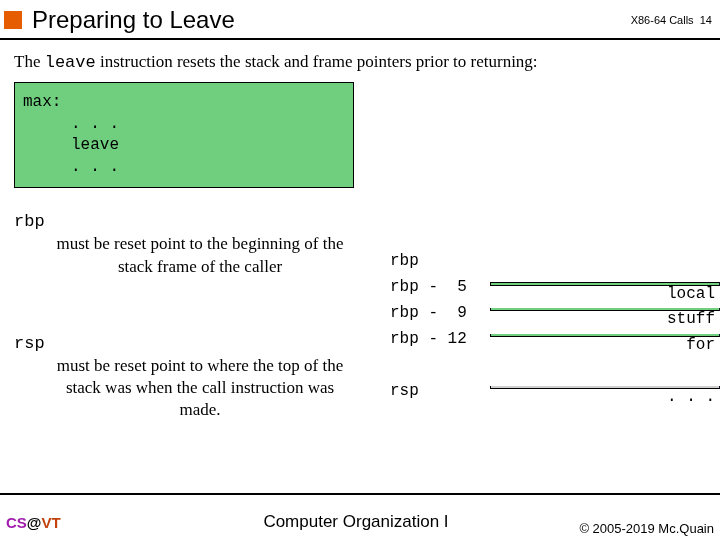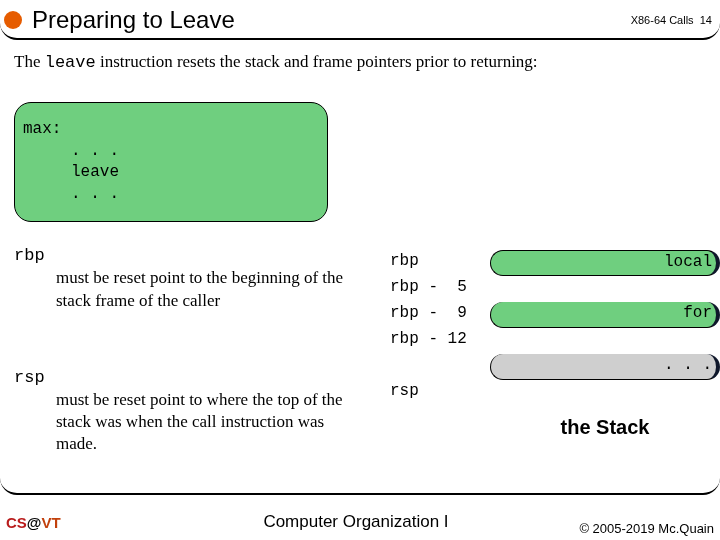--- a/index.html
+++ b/index.html
@@ -1,15 +1,15 @@
 <!DOCTYPE html>
 <html><head>
 <meta charset="utf-8">
 <style>
-  * { box-sizing: border-box; margin: 0; padding: 0; border-radius: 17px; }
+  * { box-sizing: border-box; margin: 0; padding: 0; }
   body {
     width: 720px;
     height: 540px;
     font-family: Georgia, 'Times New Roman', serif;
     background: #fff;
     position: relative;
     overflow: hidden;
   }
   .header {
     display: flex;
@@ -35,42 +35,42 @@
     font-family: Arial, sans-serif;
   }
   .body {
     padding: 12px 14px 0 14px;
     border-bottom: 2px solid #000;
     height: 455px;
     position: relative;
   }
   .intro {
     font-size: 17px;
-    margin-bottom: 30px;
+    margin-bottom: 10px;
   }
   .intro .mono { font-family: 'Courier New', monospace; }
   .codebox {
     border: 1px solid #000;
     background: #6fcf7f;
     font-family: 'Courier New', monospace;
     font-size: 16px;
-    padding: 16px 8px;
-    width: 314px;
+    padding: 9px 8px;
+    width: 340px;
     line-height: 1.35;
     white-space: pre;
     margin-bottom: 22px;
   }
   .para {
     font-size: 17px;
     line-height: 1.3;
     width: 330px;
     margin-bottom: 54px;
   }
   .para .mono { font-family: 'Courier New', monospace; }
-  .para .indent { display: block; padding-left: 42px; }
+  .para .indent { display: block; padding-left: 42px; text-align: center; }
   .stack-wrap {
     position: absolute;
     right: 0;
     top: 210px;
     width: 330px;
   }
   .stack-row {
     display: flex;
     height: 26px;
   }
@@ -78,26 +78,27 @@
     width: 100px;
     font-family: 'Courier New', monospace;
     font-size: 16px;
     text-align: left;
     padding-top: 2px;
     white-space: pre;
   }
   .stack-cell {
     flex: 1;
     border-left: 1px solid #000;
-    border-right: 4px solid #0f172a;
+    border-right: 1px solid #0f172a;
     border-bottom: 1px solid #000;
     font-family: 'Courier New', monospace;
     font-size: 16px;
     text-align: right;
     padding: 2px 4px 0 0;
+    margin-top: 32px;
   }
   .stack-cell.first { border-top: 1px solid #000; }
   .stack-cell.green { background: #6fcf7f; }
   .stack-cell.grey  { background: #cfcfcf; }
   .stack-caption {
     font-family: Arial, sans-serif;
     font-size: 20px;
     font-weight: bold;
     text-align: center;
     margin-top: 10px;
@@ -108,21 +109,21 @@
     bottom: 0;
     left: 0;
     width: 720px;
     height: 36px;
     display: flex;
     align-items: center;
     padding: 0 6px;
     font-family: Arial, sans-serif;
   }
   .footer-left { font-size: 15px; font-weight: bold; }
-  .footer-left .cs { color: #b91c1c; }
+  .footer-left .cs { color: #a21caf; }
   .footer-left .at { color: #000; }
   .footer-left .vt { color: #c2410c; }
   .footer-center {
     position: absolute;
     left: 0; right: 8px;
     text-align: center;
     font-size: 17px;
     pointer-events: none;
   }
   .footer-right {
@@ -162,37 +163,37 @@
   </p>
 
   <div class="stack-wrap">
     <div id="stack-rows">
         <div class="stack-row">
           <div class="stack-label">rbp</div>
           <div class="stack-cell green first">local</div>
         </div>
         <div class="stack-row">
           <div class="stack-label">rbp -  5</div>
+          <div class="stack-cell green">stuff</div>
         </div>
         <div class="stack-row">
           <div class="stack-label">rbp -  9</div>
           <div class="stack-cell green">for</div>
         </div>
         <div class="stack-row">
           <div class="stack-label">rbp - 12</div>
         </div>
         <div class="stack-row">
           <div class="stack-label"></div>
           <div class="stack-cell grey">. . .</div>
         </div>
         <div class="stack-row">
           <div class="stack-label">rsp</div>
         </div>
       </div>
-    <div class="stack-caption">the Stack</div>
   </div>
 
 </div>
 
 <div class="footer">
   <div class="footer-left">
     <span class="cs">CS</span><span class="at">@</span><span class="vt">VT</span>
   </div>
   <div class="footer-center">Computer Organization I</div>
   <div class="footer-right">© 2005-2019 Mc.Quain</div>

